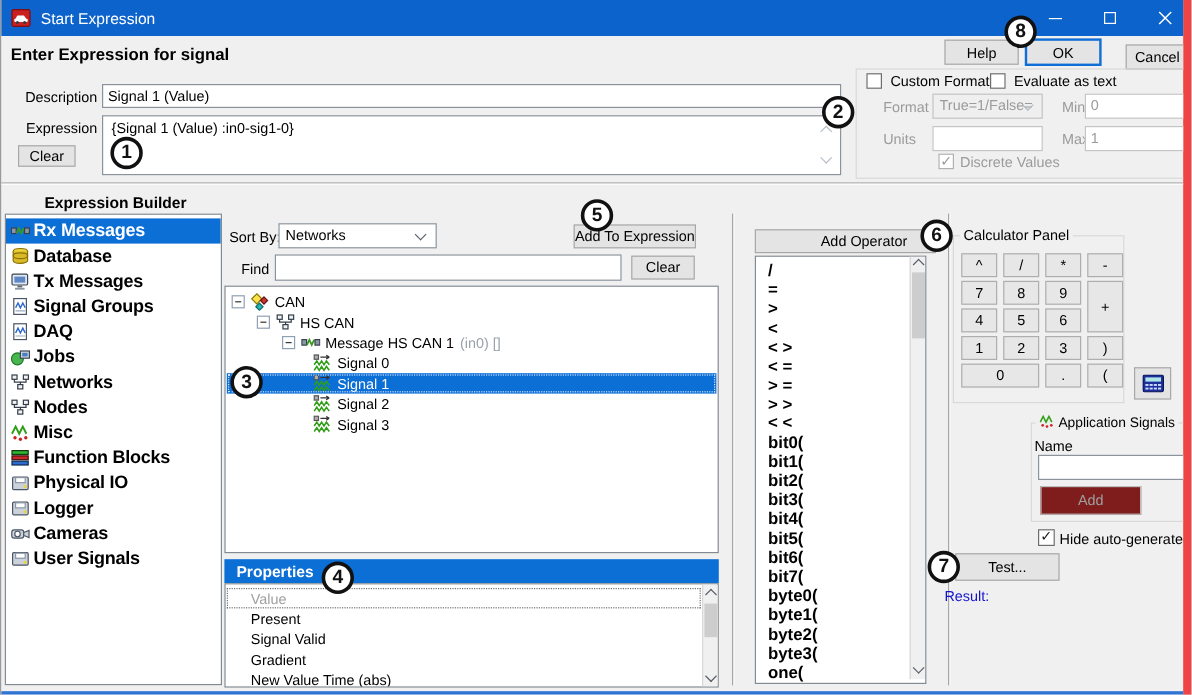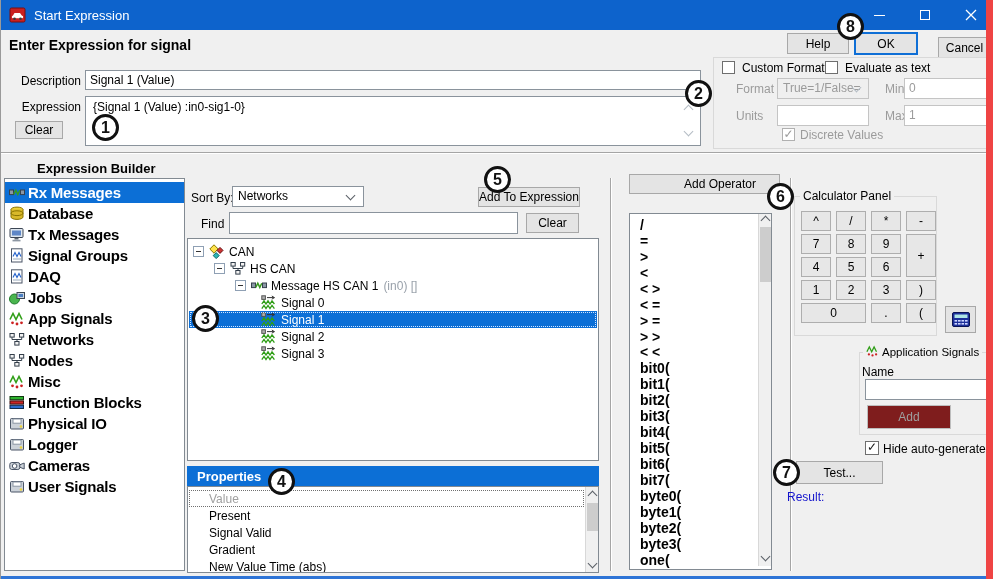--- a/index.html
+++ b/index.html
@@ -197,31 +197,20 @@
             <circle cx="5.5" cy="9" r="5" fill="#49b54e" stroke="#1d7a2a"></circle>
             <rect x="8" y="2.5" width="7.5" height="6" fill="#ccd5e0" stroke="#3c4654"></rect>
             <rect x="9.5" y="4" width="4.5" height="3" fill="#4a7ec2"></rect>
           </svg>
         </span>
         <span>Jobs</span>
       </div>
       <div class="side-item">
         <span class="icon">
           <svg width="16" height="15" viewBox="0 0 16 15">
-            <path d="M1 8.5 L4 2.5 L7 8.5 L10 2.5 L13 8.5" stroke="#2f9e16" stroke-width="1.6" fill="none"></path>
-            <circle cx="3.5" cy="11.8" r="1.4" fill="#cc2222"></circle>
-            <circle cx="8" cy="13" r="1.4" fill="#cc2222"></circle>
-            <circle cx="12.5" cy="11.8" r="1.4" fill="#cc2222"></circle>
-          </svg>
-        </span>
-        <span>App Signals</span>
-      </div>
-      <div class="side-item">
-        <span class="icon">
-          <svg width="16" height="15" viewBox="0 0 16 15">
             <rect x="1" y="1.5" width="4.2" height="3.6" fill="#f2f2f2" stroke="#333e4a"></rect>
             <rect x="10.5" y="1.5" width="4.2" height="3.6" fill="#f2f2f2" stroke="#333e4a"></rect>
             <rect x="5.8" y="9.5" width="4.2" height="3.6" fill="#f2f2f2" stroke="#333e4a"></rect>
             <path d="M3 5.2 V7.5 H12.7 V5.2 M8 7.5 V9.5" stroke="#333e4a" fill="none"></path>
           </svg>
         </span>
         <span>Networks</span>
       </div>
       <div class="side-item">
         <span class="icon">
@@ -399,21 +388,21 @@
     </div>
   <div class="prop-row focused" style="top: 3px;">Value</div>
       <div class="prop-row" style="top: 37px;">Signal Valid</div>
       <div class="prop-row" style="top: 20px;">Present</div>
       <div class="prop-row" style="top: 54px;">Gradient</div>
       <div class="prop-row" style="top: 71px;">New Value Time (abs)</div>
     </div>
 
   <div class="vsep" style="left:609px;top:178px;height:393px;"></div>
 
-  <div class="btn" style="left:628px;top:174px;width:151px;height:20px;padding-left:31px;">Add Operator</div>
+  <div class="btn" style="left:628px;top:191px;width:151px;height:20px;padding-left:31px;">Add Operator</div>
   <div class="listbox" id="ops" style="left:628px;top:213px;width:143px;height:357px;padding-top:3px;">
     <div class="sb" style="right:0;top:-3px;height:355px;">
       <span class="chev up a" style="top:6px;"></span>
       <div class="thumb" style="top:16px;height:55px;"></div>
       <span class="chev a" style="top:342px;"></span>
     </div>
   <div class="op-item">/</div>
       <div class="op-item">=</div>
       <div class="op-item">&gt;</div>
       <div class="op-item">&lt;</div>

